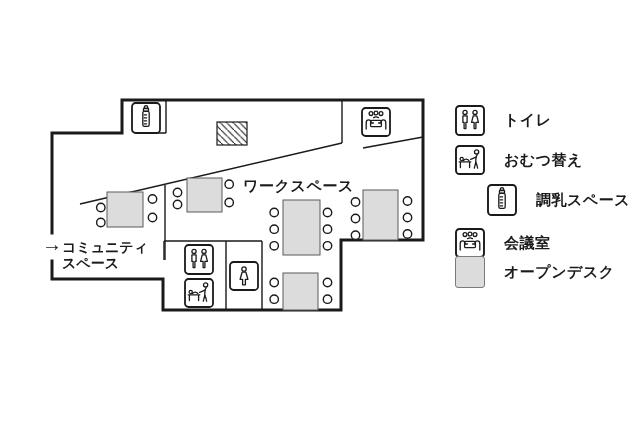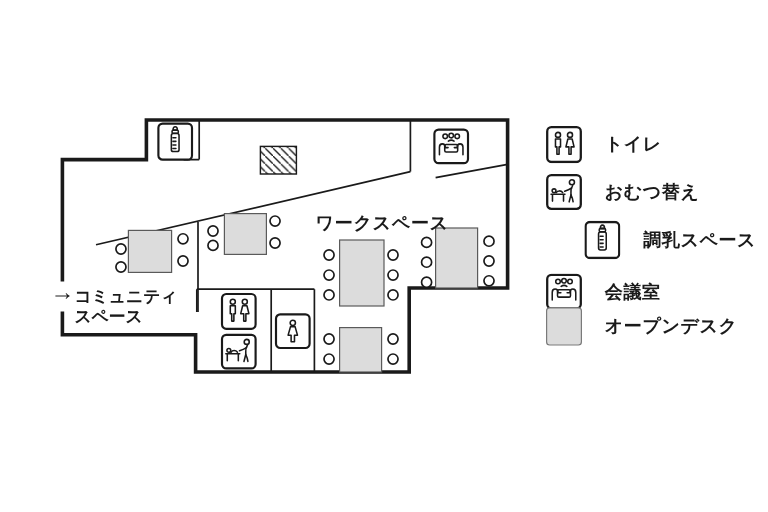--- a/index.html
+++ b/index.html
@@ -1,21 +1,21 @@
 <!DOCTYPE html>
 <html><head>
 <meta charset="utf-8">
 <style>
   html,body{margin:0;padding:0;background:#fff;}
   .stage{position:relative;width:640px;height:427px;background:#fff;overflow:hidden;
          font-family:"Liberation Sans","DejaVu Sans",sans-serif;color:#1a1a1a;}
   .stage svg.plan{position:absolute;left:0;top:0;}
   .lbl{position:absolute;font-weight:700;color:#1a1a1a;white-space:nowrap;}
   .kids{left:250px;top:121px;font-size:15px;letter-spacing:.4px;}
-  .work{left:263px;top:177px;font-size:15px;letter-spacing:.6px;}
+  .work{left:243px;top:177px;font-size:15px;letter-spacing:.6px;}
   .community{left:62px;top:240px;width:106px;font-size:14px;
              line-height:15.5px;white-space:normal;}
   .arrow{left:42px;top:233px;font-size:20px;font-weight:700;}
   .legend{position:absolute;left:455px;top:0;width:185px;}
   .legend-row{position:absolute;left:0;display:flex;align-items:center;gap:19px;height:32px;}
   .legend-row .txt{font-weight:700;font-size:15px;letter-spacing:.5px;white-space:nowrap;}
   .swatch{width:28px;height:30px;background:#dcdcdc;border:1.4px solid #7a7a7a;border-radius:3px;}
   .r0{top:104px;} .r1{top:144px;} .r2{top:184px;padding-left:32px;} .r3{top:227px;} .r4{top:256px;}
 </style>
 </head>

